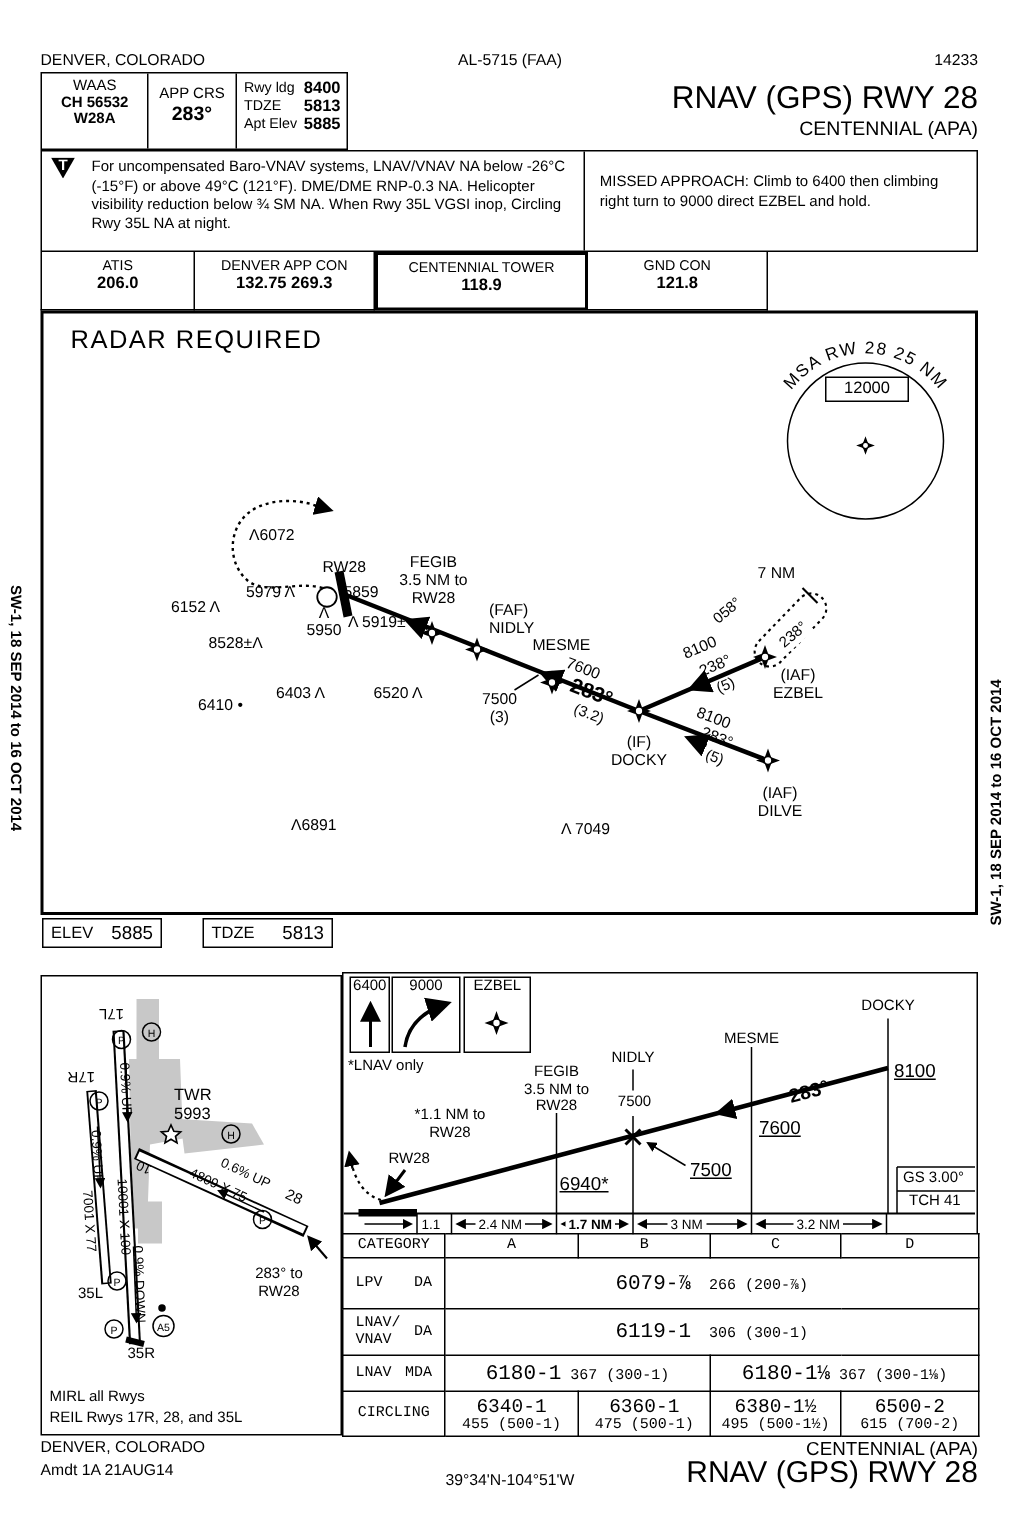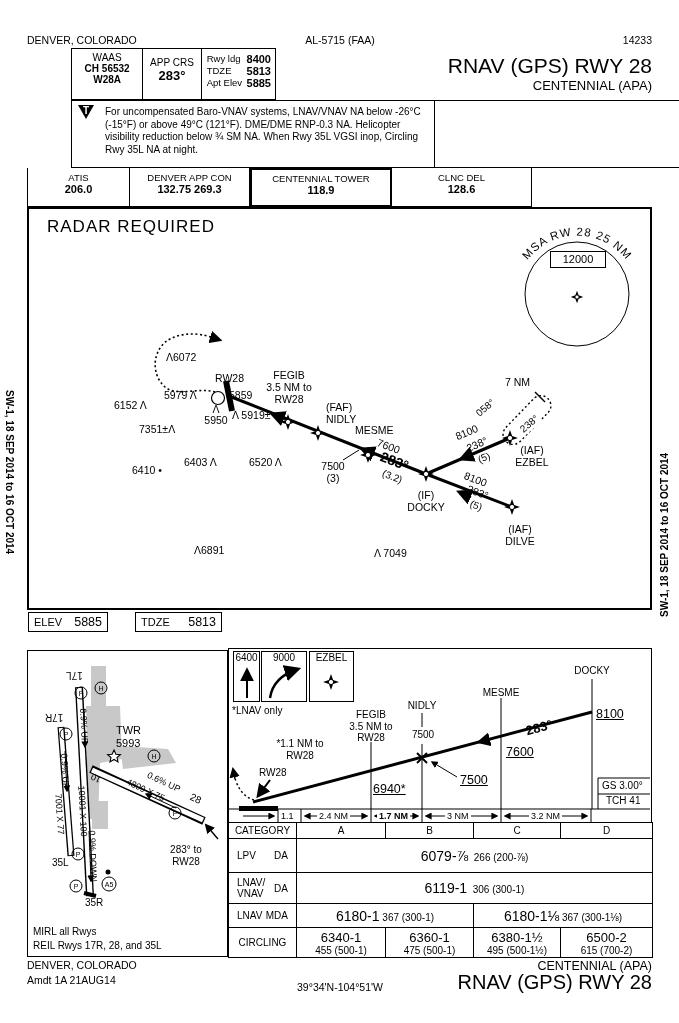--- a/index.html
+++ b/index.html
@@ -4,21 +4,21 @@
 <style>
   html,body{margin:0;padding:0;background:#fff;}
   .page{position:relative;width:679px;height:1023px;background:#fff;color:#000;
         font-family:"Liberation Sans",sans-serif;overflow:hidden;}
   .abs{position:absolute;}
   .lbl{position:absolute;white-space:nowrap;font-size:10.5px;line-height:1.15;}
   .s9{font-size:9px;} .s95{font-size:9.5px;} .s10{font-size:10px;} .s11{font-size:11px;}
   .s12{font-size:12.5px;} .s13{font-size:13px;} .s14{font-size:14px;} .s17{font-size:17px;}
   .b{font-weight:bold;} .ctr{text-align:center;} .und{text-decoration:underline;}
   .wbg{background:#fff;padding:0 2px;}
-  .box{position:absolute;border:1.5px solid #000;box-sizing:border-box;margin-left:44px;}
+  .box{position:absolute;border:1.5px solid #000;box-sizing:border-box;}
   .cell{box-sizing:border-box;}
   svg{position:absolute;left:0;top:0;}
   svg text{font-family:"Liberation Sans",sans-serif;}
   table.mins{position:absolute;border-collapse:collapse;table-layout:fixed;}
   table.mins td{border:1px solid #000;padding:0;text-align:center;vertical-align:middle;
                 font-size:10px;box-sizing:border-box;}
   .tri-icon{display:inline-block;width:16px;height:14px;background:#000;color:#fff;
             clip-path:polygon(0 0,100% 0,50% 100%);font-size:10px;font-weight:bold;
             text-align:center;line-height:12px;}
 </style>
@@ -60,38 +60,41 @@
     </div>
   </div>
   <div class="lbl" style="left:350px;top:54px;width:302px;text-align:right;font-size:21px;">RNAV (GPS) RWY 28</div>
   <div class="lbl s13" style="left:350px;top:79px;width:302px;text-align:right;">CENTENNIAL (APA)</div>
 
   <div class="box" style="left:27px;top:100px;width:625px;height:68px;display:flex;">
     <div class="cell" style="width:363px;border-right:1.5px solid #000;position:relative;">
       <span class="tri-icon" style="position:absolute;left:6px;top:4px;">T</span>
       <div class="s10" style="position:absolute;left:33px;top:5px;width:322px;line-height:1.25;">For uncompensated Baro-VNAV systems, LNAV/VNAV NA below -26°C (-15°F) or above 49°C (121°F).  DME/DME RNP-0.3 NA. Helicopter visibility reduction below ¾ SM NA.  When Rwy 35L VGSI inop, Circling Rwy 35L NA at night.</div>
     </div>
+    <div class="cell" style="width:262px;position:relative;">
+      <div class="s10" style="position:absolute;left:10px;top:14px;width:240px;line-height:1.3;">MISSED APPROACH:  Climb to 6400 then climbing right turn to 9000 direct EZBEL and hold.</div>
+    </div>
   </div>
 
   <div class="abs" style="left:27px;top:168px;width:625px;height:39px;display:flex;">
     <div class="cell ctr" style="width:103px;border:1.5px solid #000;border-top:none;box-sizing:border-box;padding-top:4px;">
       <div class="s95">ATIS</div>
       <div class="s11 b">206.0</div>
     </div>
     <div class="cell ctr" style="width:120px;border:1.5px solid #000;border-top:none;border-left:none;box-sizing:border-box;padding-top:4px;">
       <div class="s95">DENVER APP CON</div>
       <div class="s11 b">132.75 269.3</div>
     </div>
     <div class="cell ctr" style="width:142px;border:2.5px solid #000;box-sizing:border-box;padding-top:3px;">
       <div class="s95">CENTENNIAL TOWER</div>
       <div class="s11 b">118.9</div>
     </div>
-    <div class="cell ctr" style="width:140px;border:1.5px solid #000;border-top:none;border-left:none;box-sizing:border-box;padding-top:4px;">
-      <div class="s95">CLNC DEL</div>
-      <div class="s11 b">128.6</div>
+    <div class="cell ctr" style="width:120px;border:1.5px solid #000;border-top:none;border-left:none;box-sizing:border-box;padding-top:4px;">
+      <div class="s95">GND CON</div>
+      <div class="s11 b">121.8</div>
     </div>
   </div>
 
   <div class="abs" style="left:27px;top:207px;width:625px;height:403px;border:2px solid #000;box-sizing:border-box;">
     <svg width="621" height="399" viewBox="0 0 621 399">
       <defs>
         <g id="wpt">
           <polygon points="0,-8 2.1,-2.1 8,0 2.1,2.1 0,8 -2.1,2.1 -8,0 -2.1,-2.1" fill="#000"></polygon>
           <circle r="2.6" fill="#fff" stroke="#000" stroke-width="1"></circle>
         </g>
@@ -186,21 +189,21 @@
 
     <div class="lbl" style="left:137px;top:142px;"><span>Λ</span><span>6072</span></div>
     <div class="lbl" style="left:85px;top:190px;"><span>6152</span> <span>Λ</span></div>
     <div class="lbl" style="left:135px;top:180px;"><span>5979</span> <span>Λ</span></div>
     <div class="lbl" style="left:200px;top:180px;">5859</div>
     <div class="lbl" style="left:203px;top:200px;"><span>Λ</span> <span>5919±</span></div>
     <div class="lbl ctr" style="left:170px;top:196px;width:34px;">
         <div style="line-height:0.9;">Λ</div>
         <div>5950</div>
       </div>
-    <div class="lbl" style="left:110px;top:214px;"><span>7351±</span><span>Λ</span></div>
+    <div class="lbl" style="left:110px;top:214px;"><span>8528±</span><span>Λ</span></div>
     <div class="lbl" style="left:155px;top:247px;"><span>6403</span> <span>Λ</span></div>
     <div class="lbl" style="left:220px;top:247px;"><span>6520</span> <span>Λ</span></div>
     <div class="lbl" style="left:103px;top:255px;"><span>6410</span> <span>•</span></div>
     <div class="lbl" style="left:165px;top:335px;"><span>Λ</span><span>6891</span></div>
     <div class="lbl" style="left:345px;top:338px;"><span>Λ</span> <span>7049</span></div>
   </div>
 
   <div class="lbl s11" style="left:28px;top:612px;width:80px;height:20px;border:1.5px solid #000;display:flex;justify-content:space-between;align-items:center;padding:0 5px;box-sizing:border-box;">
     <span>ELEV</span>
       <span class="s12">5885</span>
@@ -377,21 +380,21 @@
     </div>
     <div class="lbl s10" style="left:373px;top:131px;">GS 3.00°</div>
     <div class="lbl s10" style="left:377px;top:146px;">TCH 41</div>
     <div class="lbl s9 ctr wbg" style="left:50px;top:162px;">1.1</div>
     <div class="lbl s9 ctr wbg" style="left:88px;top:162px;">2.4 NM</div>
     <div class="lbl s9 ctr wbg" style="left:148px;top:162px;font-weight:bold;">1.7 NM</div>
     <div class="lbl s9 ctr wbg" style="left:216px;top:162px;">3 NM</div>
     <div class="lbl s9 ctr wbg" style="left:300px;top:162px;">3.2 NM</div>
   </div>
 
-  <table class="mins" style="left:228px;top:822px;width:424px;height:135px;">
+  <table class="mins" style="left:228px;top:822px;width:424px;height:135px;font-family:Liberation Mono, monospace;">
     <colgroup>
         <col style="width:68px">
         <col style="width:89px">
         <col style="width:88px">
         <col style="width:87px">
         <col style="width:92px">
       </colgroup>
     <tbody>
         <tr style="height:16px;">
       <td>CATEGORY</td>

